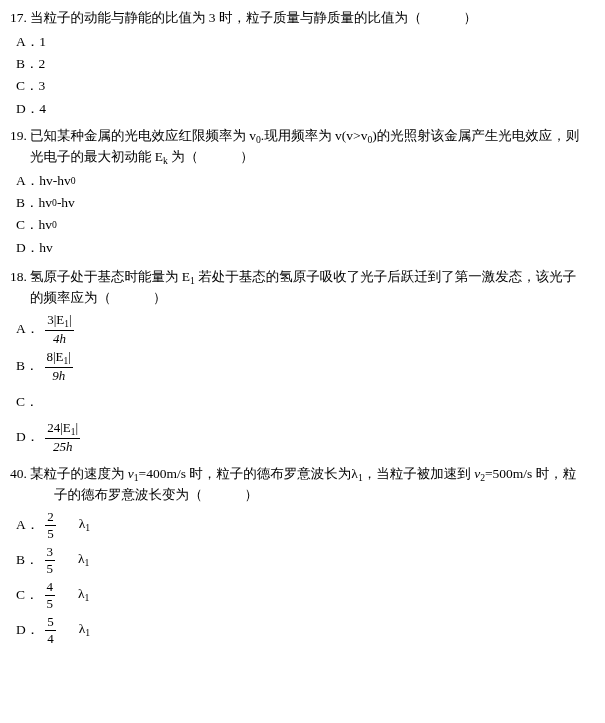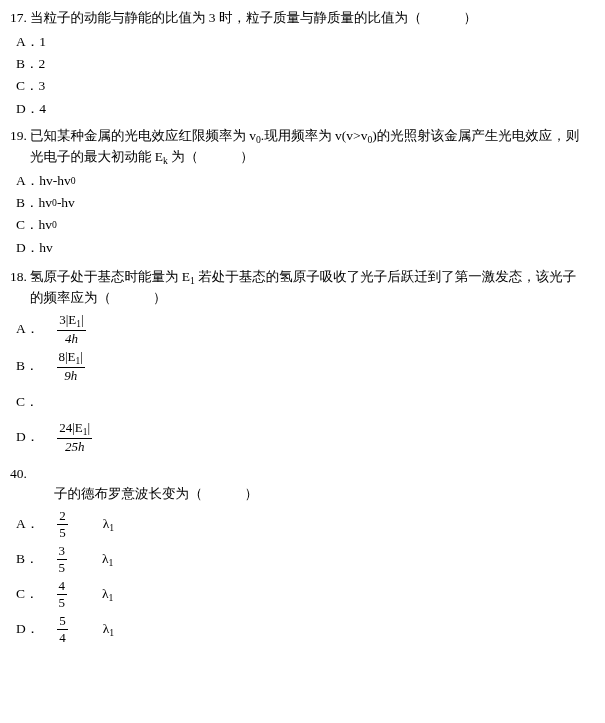--- a/index.html
+++ b/index.html
@@ -75,21 +75,21 @@
   .it {
     font-style: italic;
     font-family: Liberation Serif, serif;
   }
   .frac {
     display: inline-flex;
     flex-direction: column;
     align-items: center;
     vertical-align: middle;
     line-height: 1.05;
-    margin: 0 18px;
+    margin: 0 6px;
   }
   .frac .num {
     padding: 0 2px 1px 2px;
     border-bottom: 1px solid #000;
     font-size: 13px;
   }
   .frac .den {
     padding: 1px 2px 0 2px;
     font-size: 13px;
   }
@@ -207,21 +207,21 @@
           </span>
         </span>
       </div>
     </div>
   </div>
 
   <div class="question q20">
     <div class="q-stem">
       <span class="q-num">40.</span>
       <span class="q-text">
-        <br>
+        <span class="q-text-line">某粒子的速度为 <span class="it">v</span><sub>1</sub>=400m/s 时，粒子的德布罗意波长为λ<sub>1</sub>，当粒子被加速到 <span class="it">v</span><sub>2</sub>=500m/s 时，粒</span><br>
         <span class="q-text-line hang">子的德布罗意波长变为（<span class="gap"></span>）</span>
       </span>
     </div>
     <div class="choices choices-frac2">
       <div class="choice">
         <span class="choice-label">A．</span>
         <span class="choice-body">
           <span class="frac">
             <span class="num">2</span>
             <span class="den">5</span>

